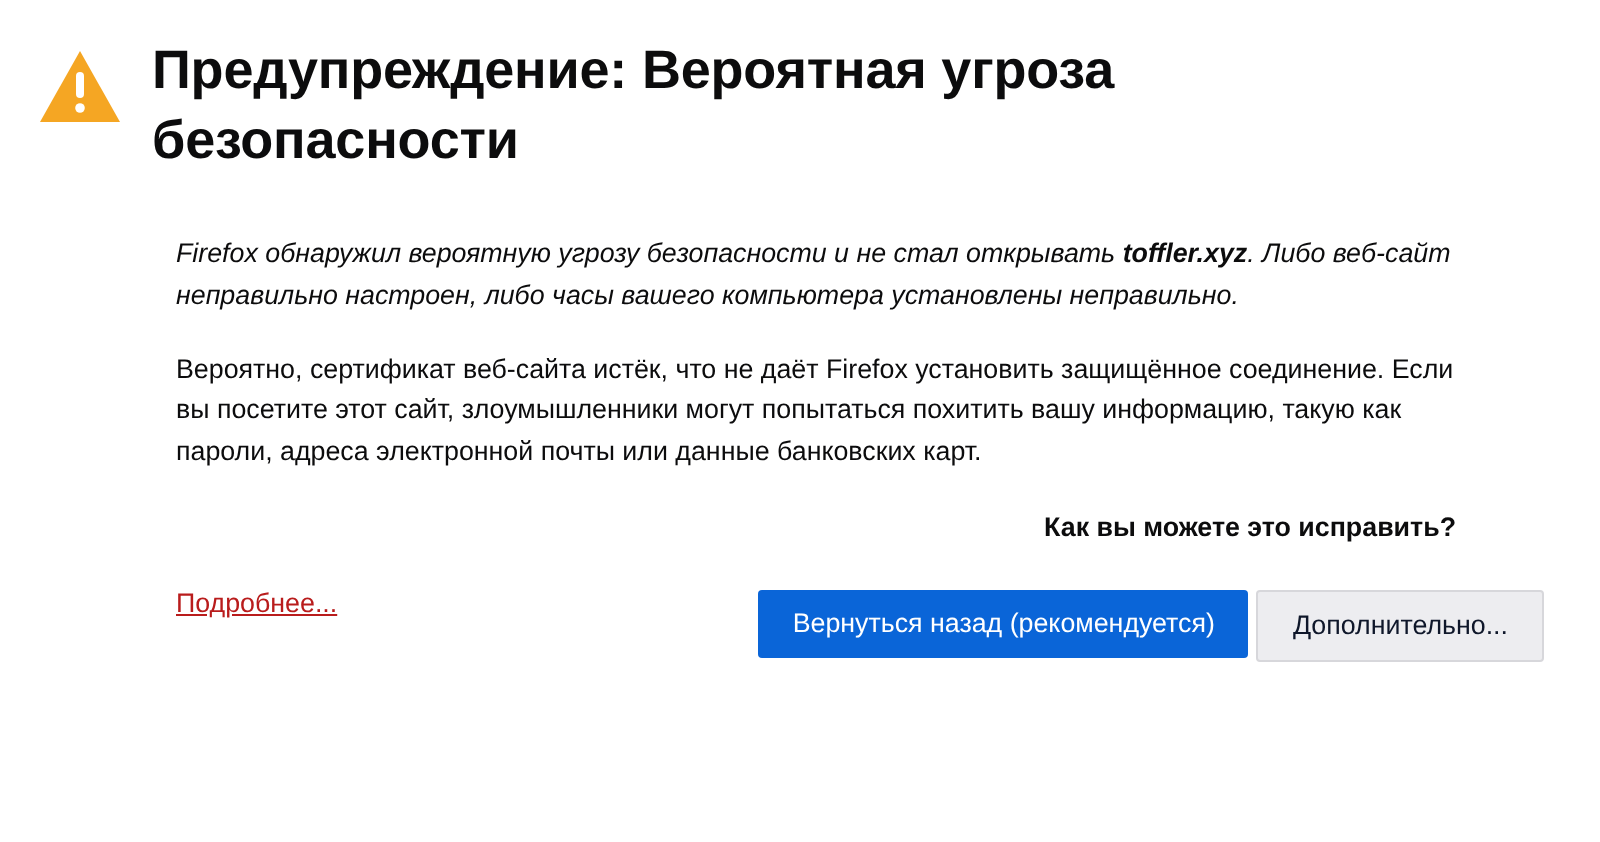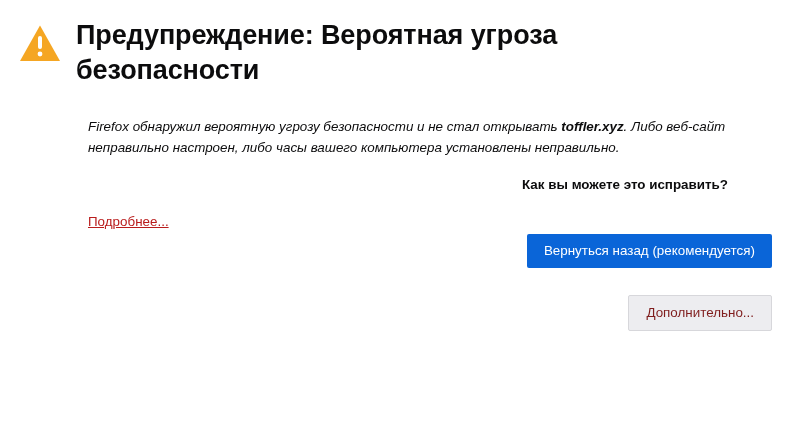--- a/index.html
+++ b/index.html
@@ -77,42 +77,41 @@
     color: #b91c1c;
     text-decoration: underline;
     cursor: pointer;
     margin-top: 2px;
   }
   .button-row {
     position: absolute;
     right: 28px;
     bottom: 18px;
     display: flex;
-    align-items: flex-end;
-    gap: 27px;
-    flex-direction: column;
+    align-items: flex-start;
+    gap: 4px;
   }
   .btn {
     font-family: "Liberation Sans", sans-serif;
     font-size: 13.4px;
     border-radius: 2px;
     border: none;
     padding: 9px 17px;
     cursor: pointer;
     line-height: 1.2;
     white-space: nowrap;
   }
   .btn-primary {
     background: #0a65d8;
     color: #ffffff;
     font-weight: normal;
   }
   .btn-secondary {
     background: #ededf0;
-    color: #7f1d1d;
+    color: #0f172a;
     border: 1px solid #d7d7db;
   }
 </style>
 </head>
 <body>
 
 <div class="page">
 
   <div class="header-row">
     <div class="warn-icon">
@@ -122,20 +121,21 @@
         <circle cx="22" cy="32" r="2.4" fill="#ffffff"></circle>
       </svg>
     </div>
     <h1 class="title">Предупреждение: Вероятная угроза безопасности</h1>
   </div>
 
   <div class="body-wrap">
 
     <p class="tight"><span>Firefox обнаружил вероятную угрозу безопасности и не стал открывать </span><span class="domain">toffler.xyz</span><span>. Либо веб-сайт неправильно настроен, либо часы вашего компьютера установлены неправильно.</span></p>
 
+    <p>Вероятно, сертификат веб-сайта истёк, что не даёт Firefox установить защищённое соединение. Если вы посетите этот сайт, злоумышленники могут попытаться похитить вашу информацию, такую как пароли, адреса электронной почты или данные банковских карт.</p>
 
     <p class="subhead">Как вы можете это исправить?</p>
 
 
     <a class="learn-more" href="#">Подробнее...</a>
   </div>
 
   <div class="button-row">
     <button class="btn btn-primary">Вернуться назад (рекомендуется)</button>
     <button class="btn btn-secondary">Дополнительно...</button>

